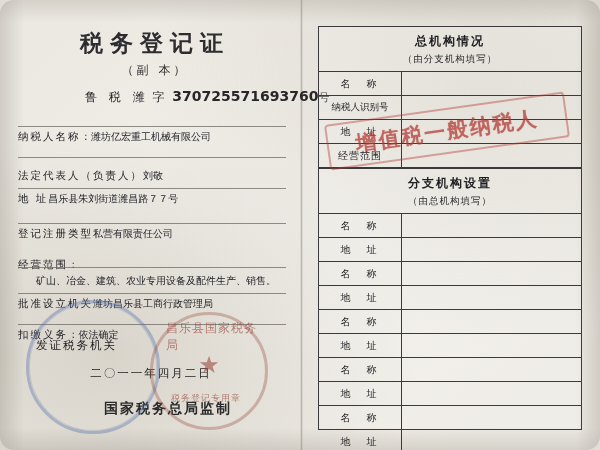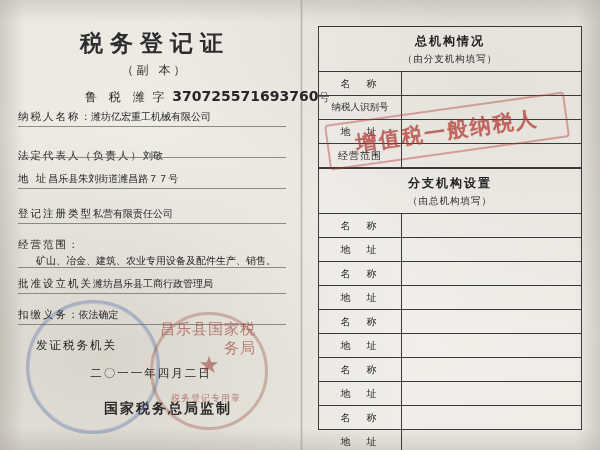--- a/index.html
+++ b/index.html
@@ -9,20 +9,21 @@
     font-family:"DejaVu Sans","Liberation Sans",sans-serif;
   }
   #doc{
     position:relative;width:600px;height:450px;
     background:
       linear-gradient(90deg, rgba(190,185,178,.55) 0%, rgba(255,255,255,0) 4%),
       linear-gradient(270deg, rgba(190,185,178,.55) 0%, rgba(255,255,255,0) 4%),
       linear-gradient(180deg, rgba(190,185,178,.45) 0%, rgba(255,255,255,0) 5%),
       linear-gradient(0deg, rgba(190,185,178,.45) 0%, rgba(255,255,255,0) 5%),
       #f3f1ec;
+    border-radius: 14px;
   }
   
   #grain{
     position:absolute;inset:0;pointer-events:none;
     background:
       radial-gradient(ellipse at 18% 78%, rgba(200,196,186,.45) 0%, rgba(255,255,255,0) 45%),
       radial-gradient(ellipse at 80% 20%, rgba(205,200,190,.35) 0%, rgba(255,255,255,0) 50%),
       radial-gradient(ellipse at 50% 50%, rgba(255,255,255,.25) 0%, rgba(228,224,215,.25) 80%);
     mix-blend-mode:multiply;
   }
@@ -44,21 +45,21 @@
     font-size:12px;letter-spacing:3px;color:#333;
   }
   #numline{
     position:absolute;left:60px;top:88px;width:230px;
     font-size:12px;color:#262628;white-space:nowrap;margin-left:25px;
   }
   #numline .lbl{letter-spacing:4px;}
   #numline .num{font-size:14px;font-weight:bold;letter-spacing:0px;}
   #numline .suf{font-size:11px;}
 
-  .frow{position:absolute;left:18px;width:272px;font-size:10.5px;color:#1f1f22;white-space:nowrap;}
+  .frow{position:absolute;left:18px;width:272px;font-size:10.5px;color:#1f1f22;white-space:nowrap;margin-top:20px;}
   .frow .lbl{letter-spacing:2px;}
   .frow .val{font-size:10px;color:#24242a;}
   .uline{
     position:absolute;left:18px;width:268px;height:0;
     border-bottom:1px solid #6e6a64;opacity:.75;
   }
 
   #datewrap{position:absolute;left:36px;top:366px;width:230px;text-align:center;font-size:11.5px;letter-spacing:2px;color:#222;}
   #issuer{position:absolute;left:36px;top:338px;width:230px;text-align:left;font-size:11.5px;letter-spacing:2px;color:#222;}
   #footer{position:absolute;left:53px;top:400px;width:230px;text-align:center;font-size:14px;letter-spacing:2px;color:#2a2a2a;font-weight:bold;}
@@ -74,22 +75,22 @@
   #seal-round2{
     left:150px;top:312px;width:112px;height:112px;
     border:3px solid rgba(150,70,60,.42);
     opacity:.8;
   }
   #seal-star{
     position:absolute;left:196px;top:352px;width:26px;height:26px;color:rgba(150,60,50,.55);
     font-size:24px;line-height:26px;text-align:center;
   }
   #seal-text-top{
-    position:absolute;left:156px;top:320px;width:100px;text-align:right;
-    font-size:15px;letter-spacing:1px;color:rgba(150,60,50,.62);
+    position:absolute;left:166px;top:320px;width:100px;text-align:left;
+    font-size:12px;letter-spacing:1px;color:rgba(150,60,50,.62);
   }
   #seal-text-bottom{
     position:absolute;left:156px;top:392px;width:100px;text-align:center;
     font-size:9px;letter-spacing:1px;color:rgba(150,60,50,.62);
   }
 
   
   #right{position:absolute;left:318px;top:26px;width:262px;height:402px;border:1.2px solid #3a3a3c;background:rgba(255,255,255,.18);}
   .sect-head{
     text-align:center;border-bottom:1.2px solid #3a3a3c;padding:6px 0 5px;

